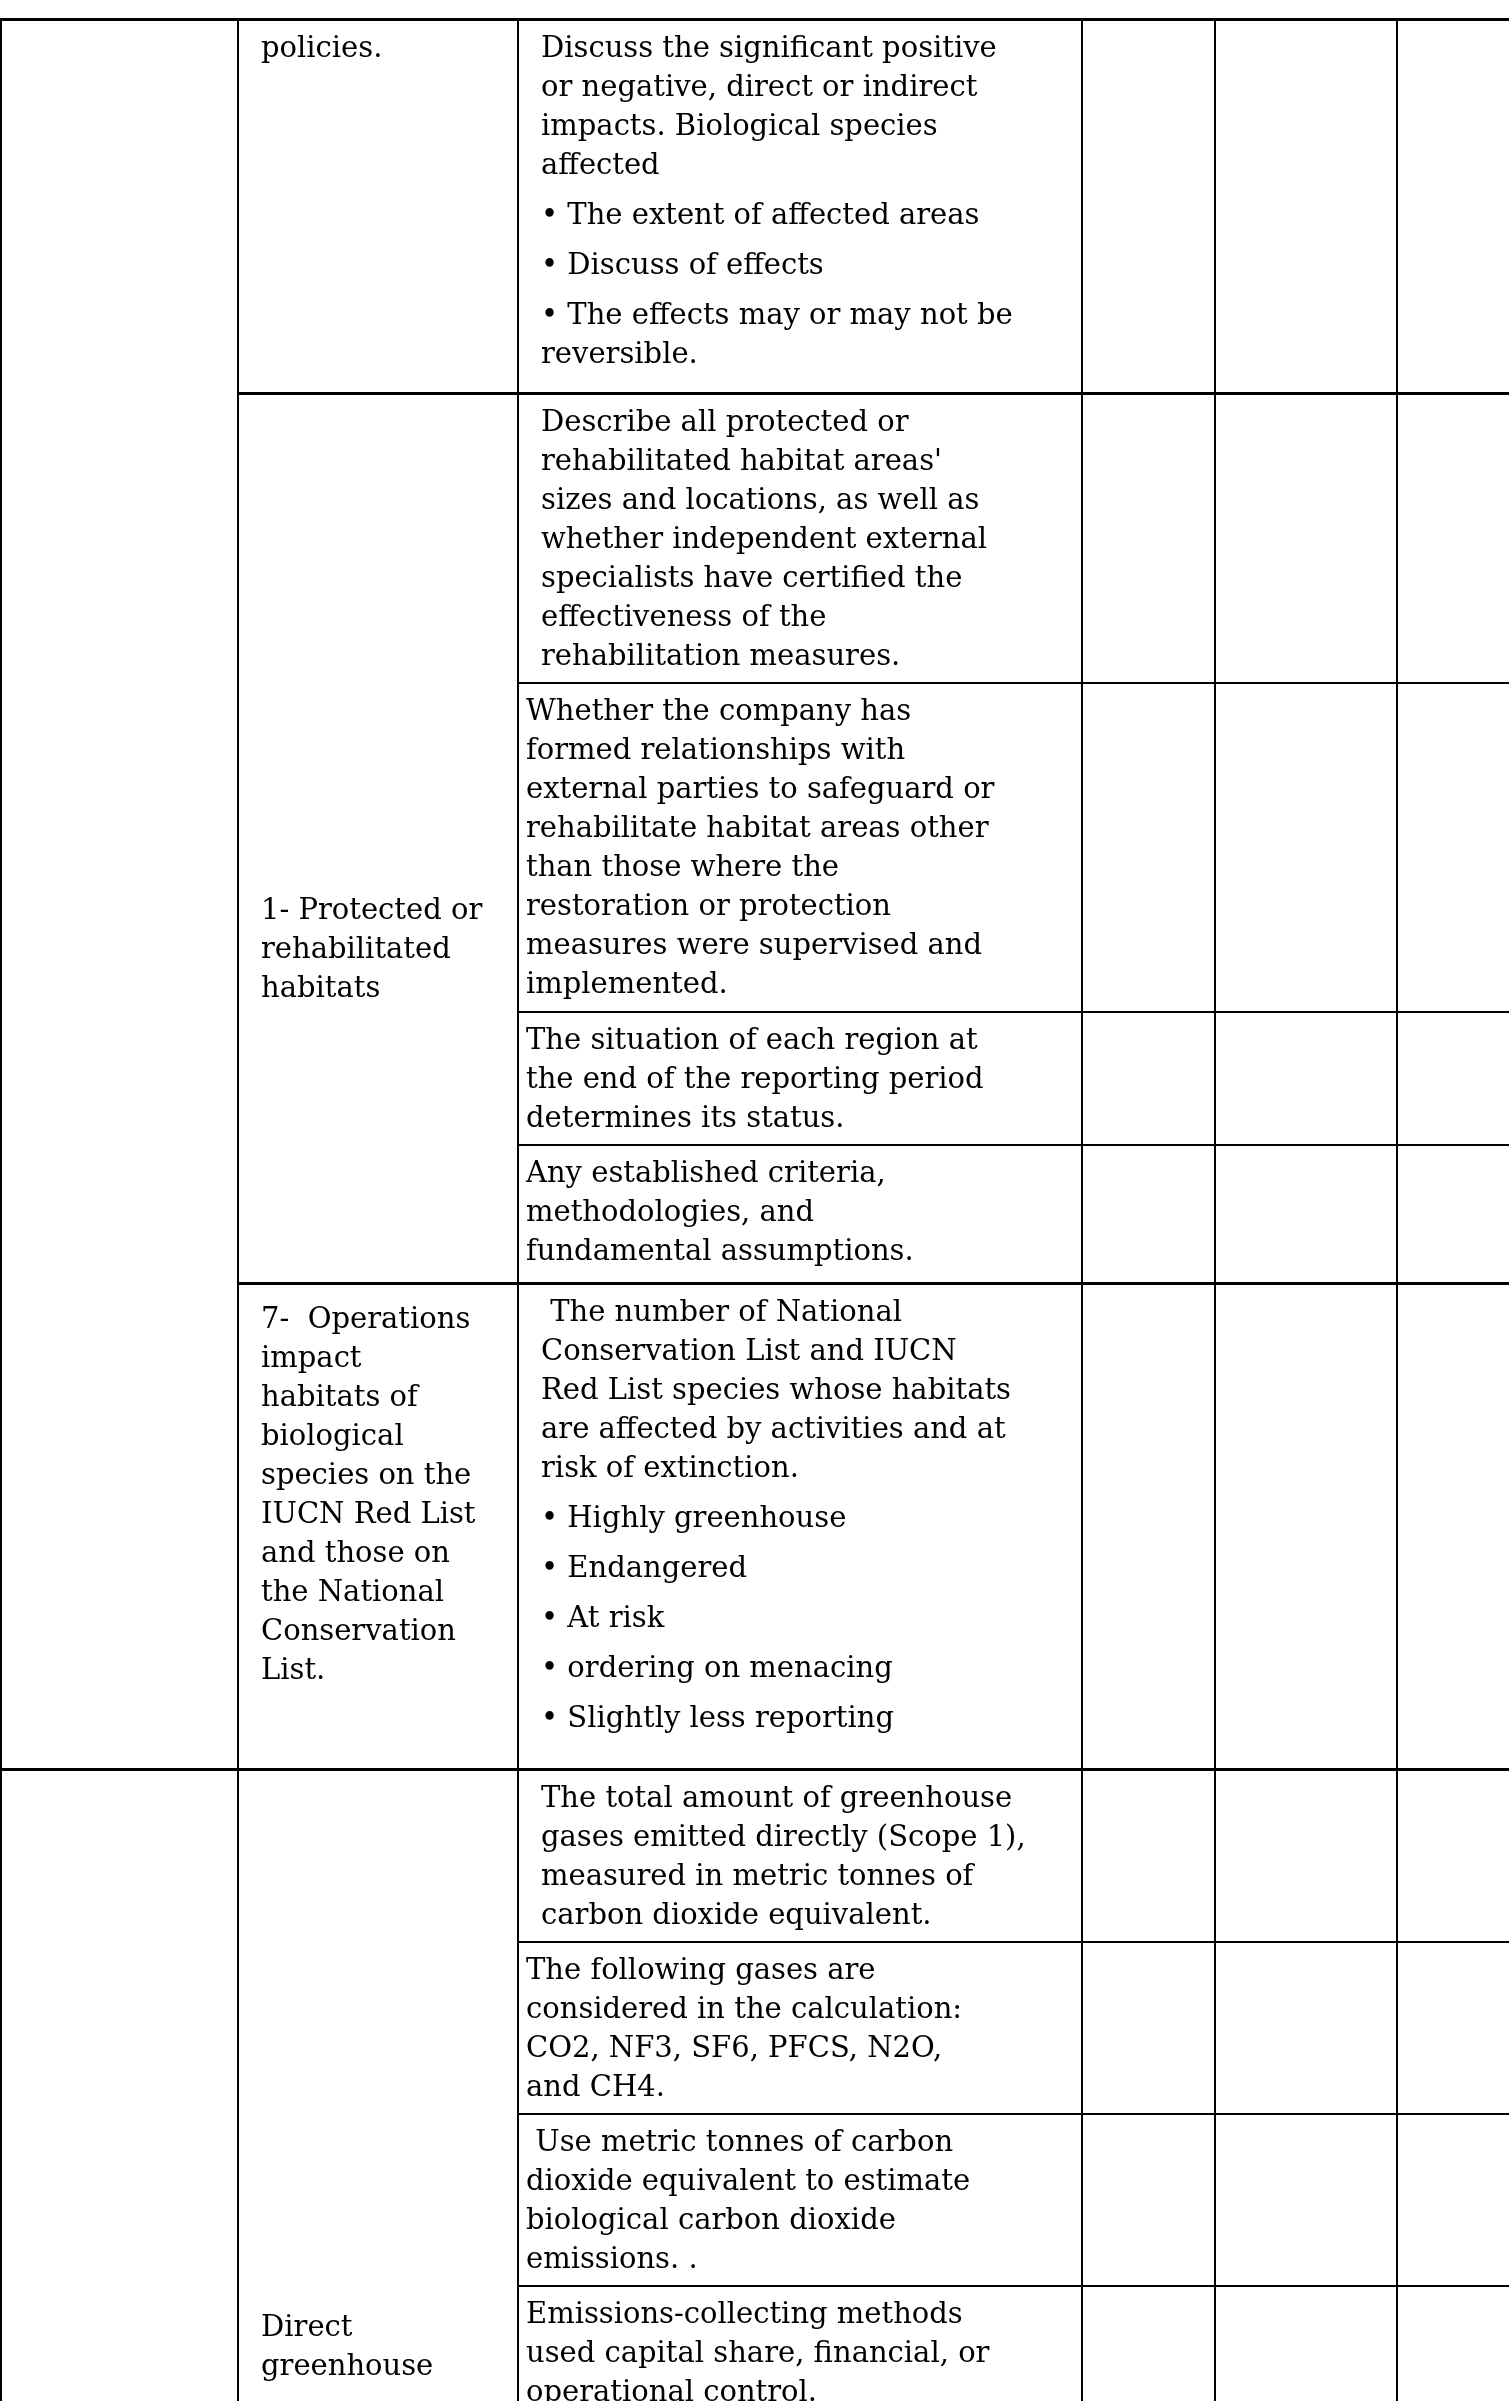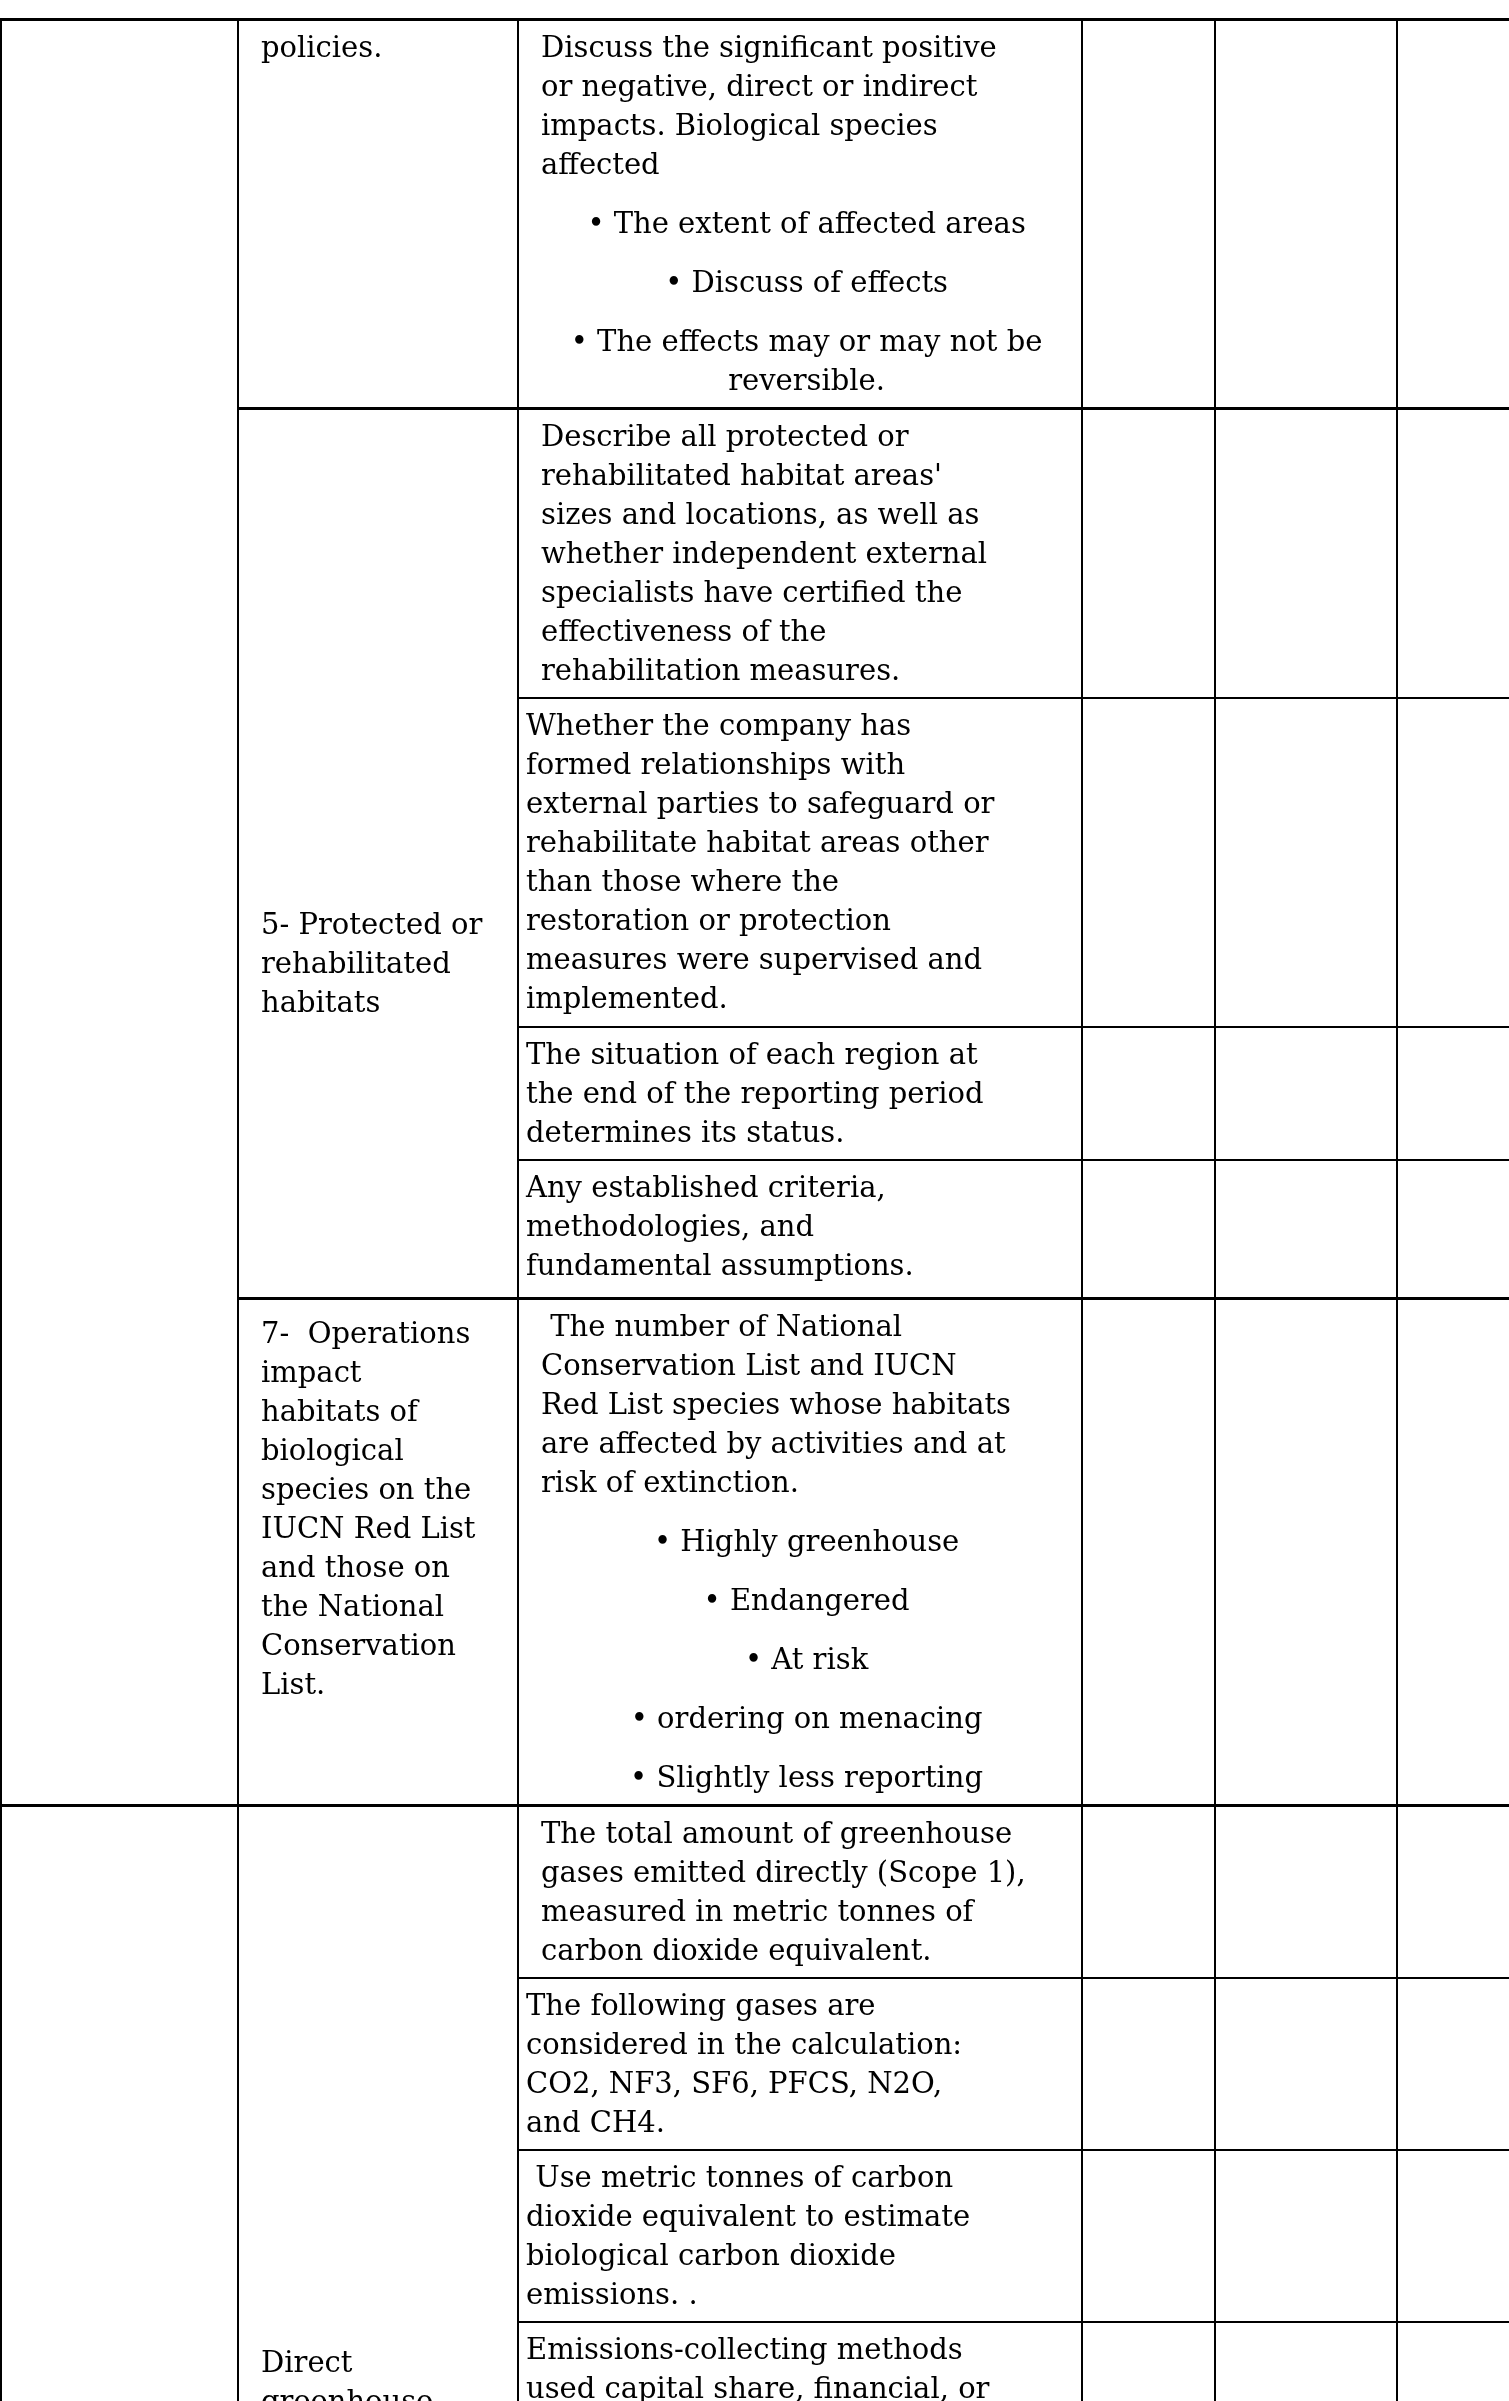--- a/index.html
+++ b/index.html
@@ -36,21 +36,21 @@
   td.cat-protected { padding-top: 495px; }
   td.cat-operations { padding-top: 14px; }
   td.cat-direct { padding-top: 536px; }
   td.section { padding: 0; }
   td.empty { padding: 0; }
 
   p.para {
     margin: 0;
     white-space: pre-wrap;   
   }
-  p.para + p.para { margin-top: 20px; text-align: center; }
+  p.para + p.para { margin-top: 11px; }
 </style>
 </head>
 <body>
 
 <table class="doc-table">
   <colgroup>
     <col style="width:237px">
     <col style="width:280px">
     <col style="width:564px">
     <col style="width:133px">
@@ -74,21 +74,21 @@
       <p class="para">• The effects may or may not be
 reversible.</p>
     </td>
     <td class="empty"></td>
     <td class="empty"></td>
     <td class="empty"></td>
   </tr>
 
   <tr class="thick" style="height:285px">
     <td class="cat cat-protected" rowspan="4">
-      <p class="para">5- Protected or
+      <p class="para">1- Protected or
 rehabilitated
 habitats</p>
     </td>
     <td class="desc">
       <p class="para">Describe all protected or
 rehabilitated habitat areas'
 sizes and locations, as well as
 whether independent external
 specialists have certified the
 effectiveness of the

